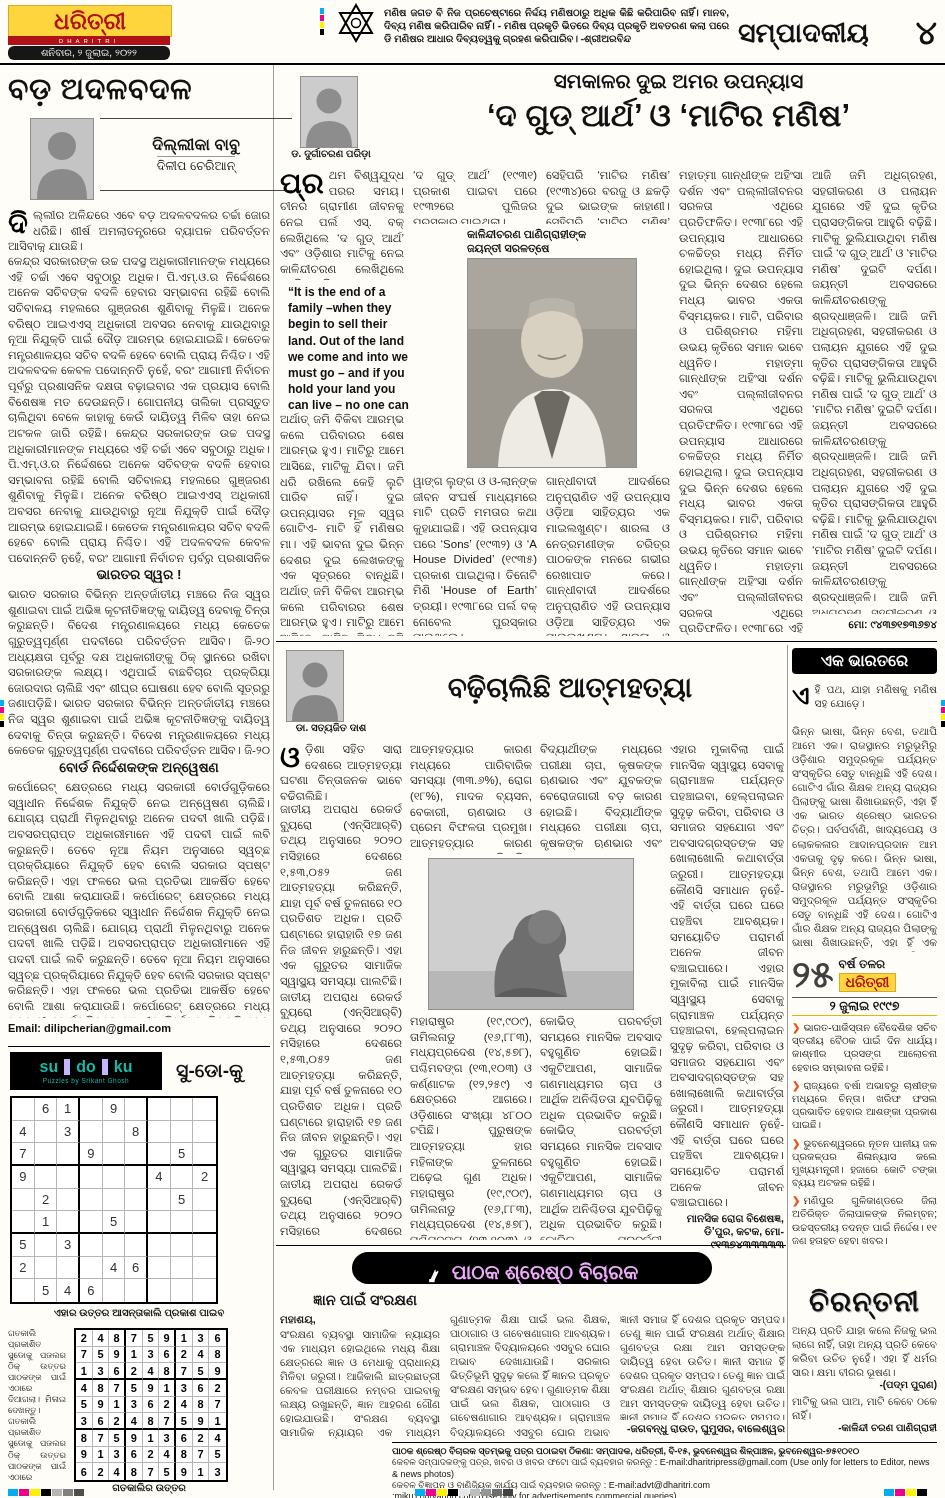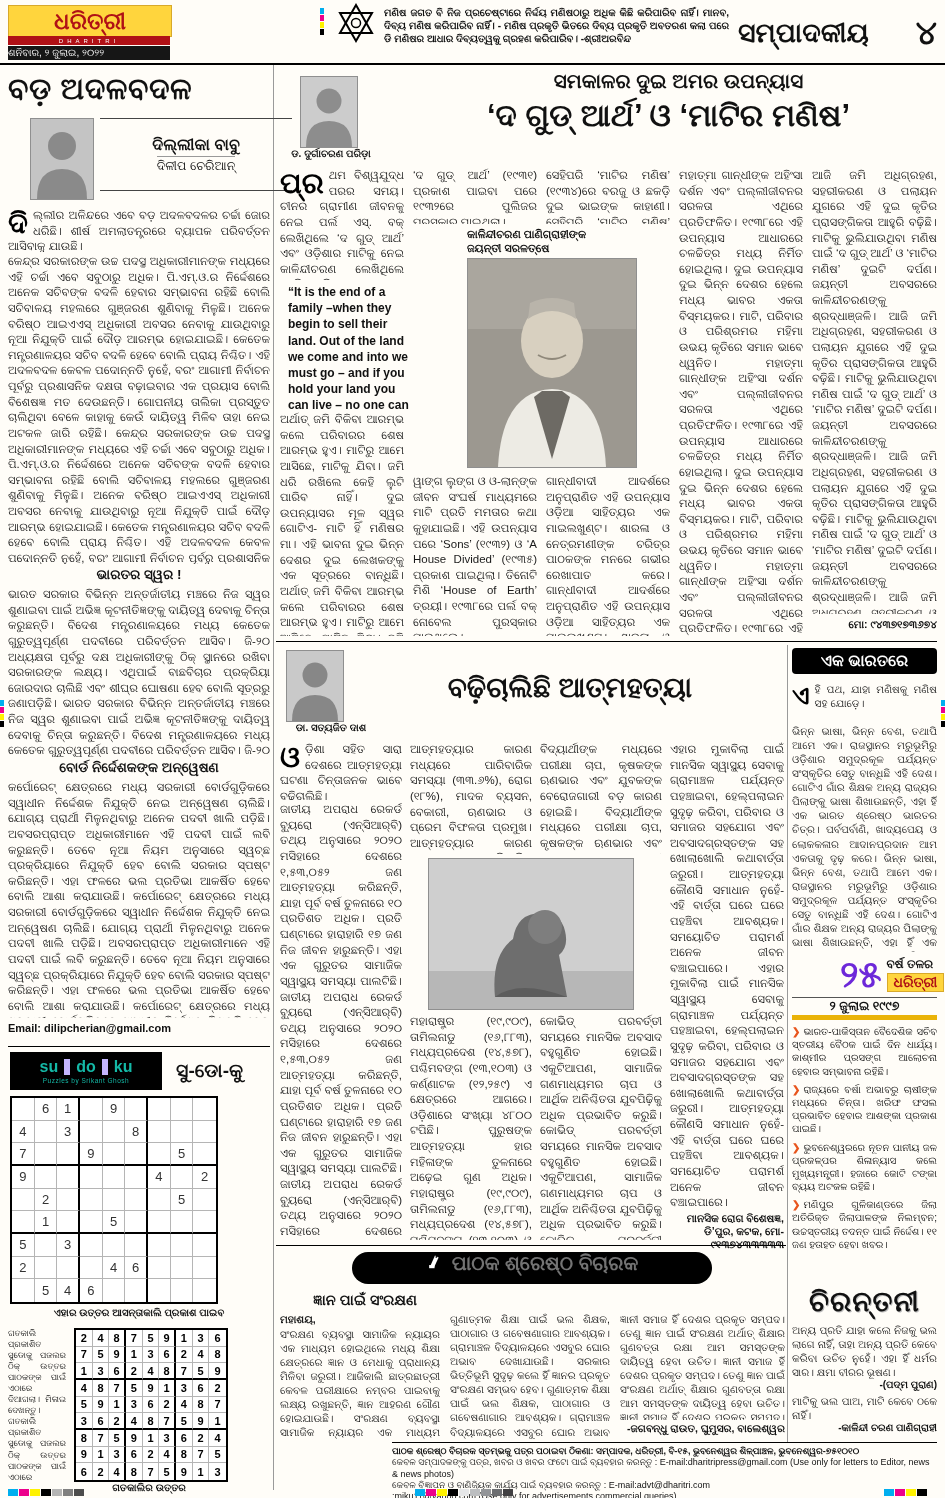--- a/index.html
+++ b/index.html
@@ -11,21 +11,21 @@
   .body-text{font-size:11.5px;line-height:1.36;color:#1a1a1a;}
   .small-text{font-size:10.5px;line-height:1.34;color:#1a1a1a;}
   .dropcap{float:left;font-weight:bold;font-size:29px;line-height:26px;padding:2px 5px 0 0;color:#000;}
   .subhead{font-weight:bold;text-align:center;font-size:13.5px;}
   .vrule{background:#9a9a9a;width:1px;}
   .hrule{background:#000;}
   
   .logo-box{background:#ffd53d;border:1px solid #d8a92a;color:#b01116;font-weight:bold;font-size:23px;
             display:flex;align-items:center;justify-content:center;}
   .logo-sub{background:#b01116;color:#fff;font-size:6px;letter-spacing:4px;display:flex;align-items:center;justify-content:center;}
-  .date-bar{background:#161616;color:#fff;font-size:10px;display:flex;align-items:center;justify-content:flex-start;}
+  .date-bar{background:#161616;color:#fff;font-size:10px;display:flex;align-items:center;justify-content:center;border-radius:6px;}
   .mast-quote{font-size:10px;line-height:1.3;font-weight:bold;}
   .section-title{font-size:27px;font-weight:bold;}
   .page-num{font-size:33px;font-weight:bold;}
   
   .photo{background:#c9c9c9;border:1px solid #8f8f8f;overflow:hidden;}
   .photo svg{display:block;width:100%;height:100%;}
   
   .hl-left{font-size:30px;font-weight:bold;letter-spacing:.5px;}
   .kicker-c{font-size:20px;font-weight:bold;text-align:center;}
   .hl-main{font-size:31px;font-weight:bold;text-align:center;}
@@ -35,31 +35,31 @@
   .signoff{font-weight:bold;font-size:10.5px;text-align:right;}
   
   .auth-right{border-top:1px solid #444;border-bottom:1px solid #444;display:flex;flex-direction:column;
               align-items:center;justify-content:center;flex:1;margin-left:6px;}
   .auth-kicker{font-size:16px;font-weight:bold;}
   .auth-name{font-size:12.5px;border-top:1px solid #999;padding-top:2px;margin-top:2px;}
   
   .blk-header{background:#000;color:#fff;font-weight:bold;font-size:16px;display:flex;align-items:center;
               justify-content:center;border-radius:4px;}
   .y25-head{display:flex;align-items:center;gap:5px;}
-  .y25-num{font-size:37px;font-weight:900;color:#6d28d9;line-height:1;margin-left:48px;}
+  .y25-num{font-size:37px;font-weight:900;color:#404040;line-height:1;}
   .y25-lab{font-size:12px;font-weight:bold;}
   .y25-logo{background:#ffd53d;border:1px solid #d8a92a;color:#b01116;font-weight:bold;font-size:14px;
             padding:0 6px;line-height:17px;}
-  .y25-date{font-weight:bold;font-size:12.5px;text-align:center;border-top:1px solid #555;border-bottom:5px solid #eab308;padding:1px 0;}
+  .y25-date{font-weight:bold;font-size:12.5px;text-align:center;border-top:1px solid #555;border-bottom:1px solid #eab308;padding:1px 0;}
   .y25-item{font-size:10px;line-height:1.32;text-align:justify;margin-top:5px;}
   .y25-bullet{color:#e8541c;font-weight:bold;margin-right:3px;font-size:10px;}
   .chir-head{font-size:28px;font-weight:900;text-align:center;letter-spacing:1px;text-shadow:1px 1px 0 #bbb;}
   .attr{font-weight:bold;font-size:10px;text-align:right;}
   
-  .let-bar{background:#000;border-radius:16px;color:#737373;display:flex;align-items:flex-start;justify-content:center;gap:8px;}
+  .let-bar{background:#000;border-radius:16px;color:#f0abfc;display:flex;align-items:flex-end;justify-content:center;gap:8px;}
   .let-bar-label{font-size:20px;font-weight:bold;}
   .let-title{font-weight:bold;font-size:14.5px;text-align:center;}
   .foot-line{font-size:9px;line-height:1.25;}
   .foot-line.b{font-weight:bold;}
   
   .sud-logo{background:#000;color:#14b8a6;display:flex;flex-direction:column;align-items:center;justify-content:center;}
   .sud-logo-row{display:flex;font-weight:bold;font-size:16px;line-height:16px;}
   .sud-logo-row span{padding:0 6px;}
   .sud-logo-row span + span{border-left:6px solid #c4b5fd;}
   .sud-byline{font-size:6.5px;margin-top:2px;letter-spacing:.5px;}

